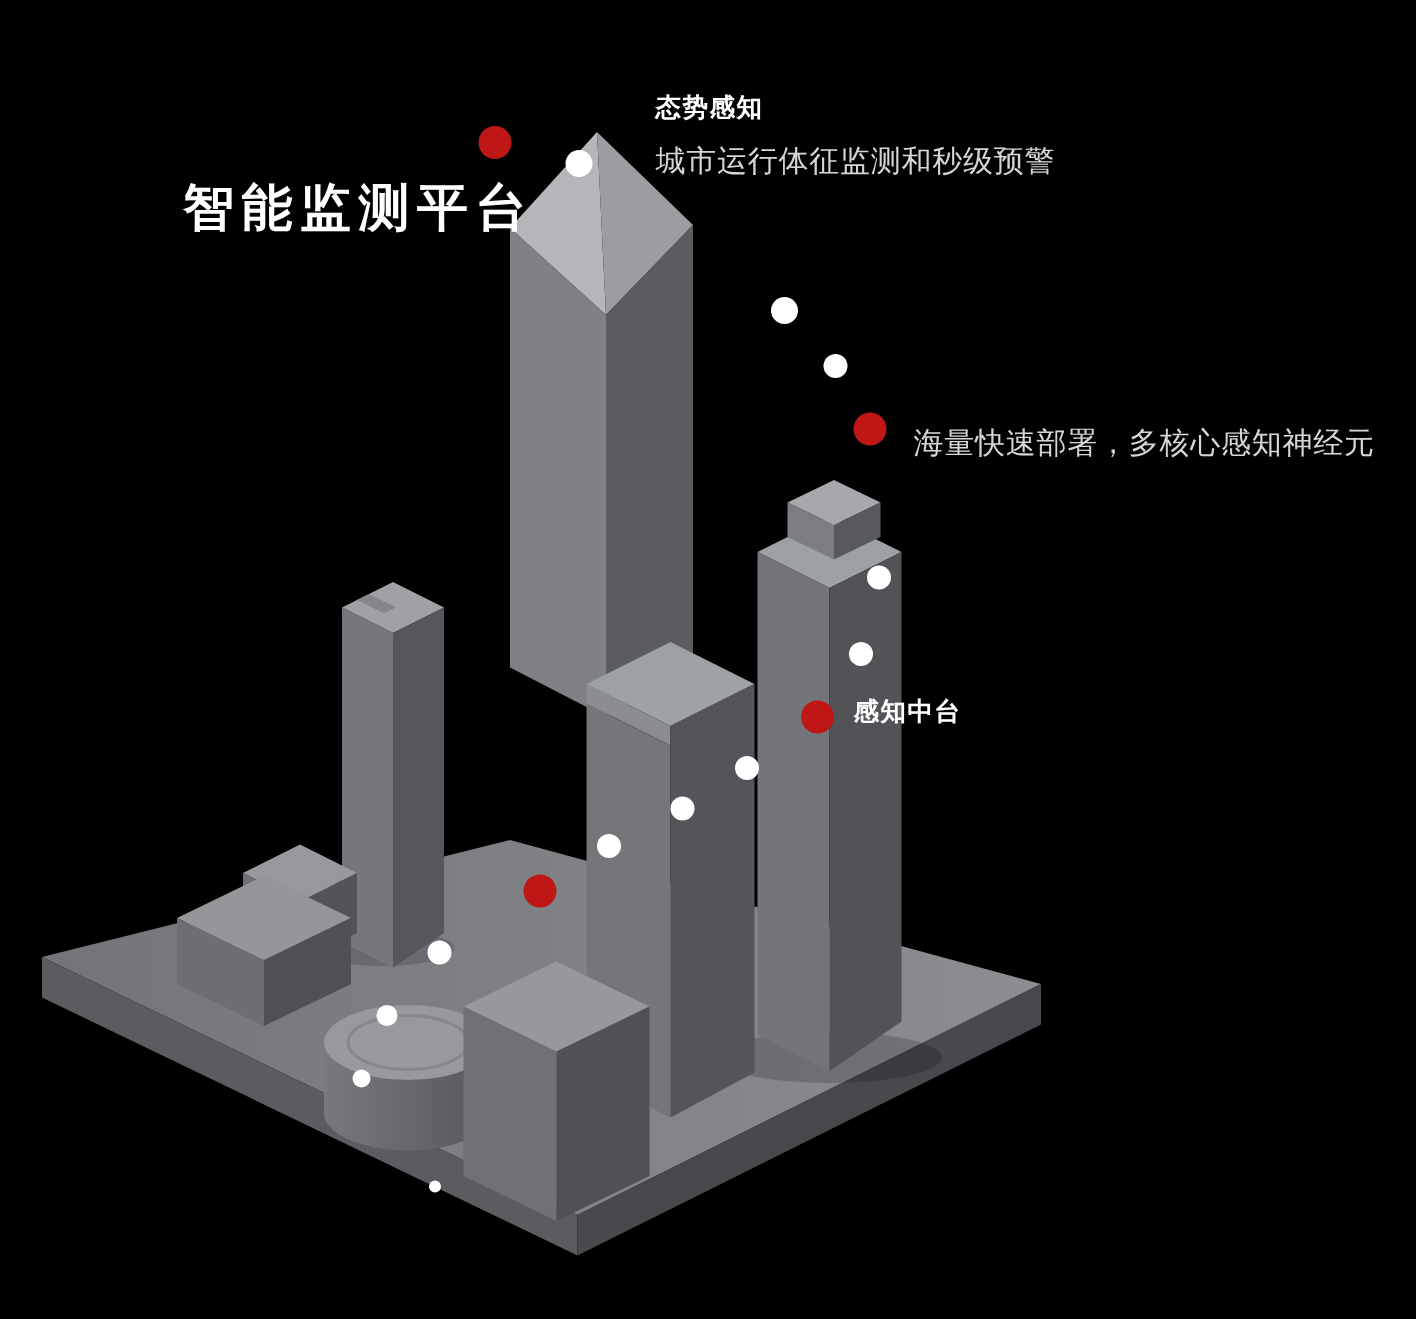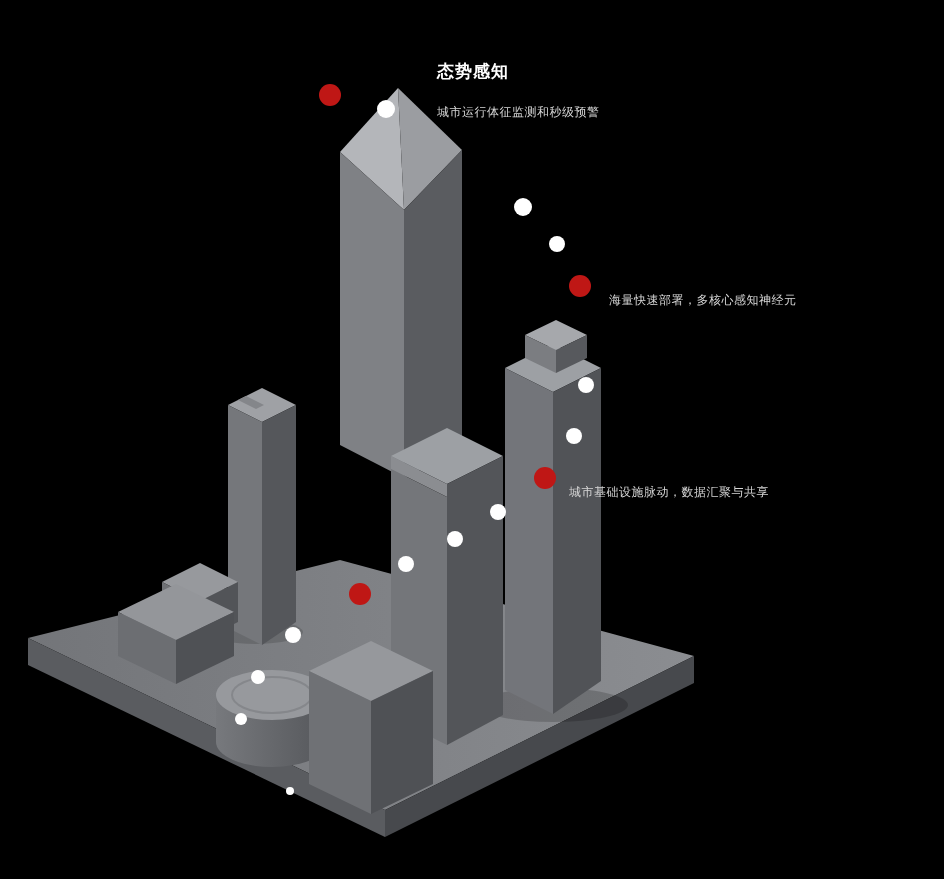--- a/index.html
+++ b/index.html
@@ -18,21 +18,21 @@
     position:absolute;left:122px;top:116px;
     font-size:34px;font-weight:bold;letter-spacing:5px;
     color:var(--text,#ffffff);white-space:nowrap;
   }
   .callout{position:absolute;white-space:nowrap;}
   .callout-label{
     font-size:17px;font-weight:bold;letter-spacing:1px;
     color:var(--text,#ffffff);
   }
   .callout-desc{
-    margin-top:21px;font-size:12px;letter-spacing:0.5px;
+    margin-top:11px;font-size:20px;letter-spacing:0.5px;
     color:var(--subtext,#d6d6d6);font-weight:400;
   }
 </style>
 </head>
 <body>
 
 <div class="stage">
 
   <svg class="scene" width="944" height="879" viewBox="0 0 944 879" aria-hidden="true">
     <defs>
@@ -123,28 +123,29 @@
     </g>
 
     <g>
       <circle class="red-dot" cx="330" cy="95" r="11"></circle>
       <circle class="red-dot" cx="580" cy="286" r="11"></circle>
       <circle class="red-dot" cx="545" cy="478" r="11"></circle>
       <circle class="red-dot" cx="360" cy="594" r="11"></circle>
     </g>
   </svg>
 
+  <div class="page-title">智能监测平台</div>
 
   <div class="callout" style="left:437px;top:60px">
     <div class="callout-label">态势感知</div>
     <div class="callout-desc">城市运行体征监测和秒级预警</div>
   </div>
 
   <div class="callout" style="left:609px;top:271px">
     <div class="callout-desc">海量快速部署，多核心感知神经元</div>
   </div>
 
   <div class="callout" style="left:569px;top:463px">
-    <div class="callout-desc">城市基础设施脉动，数据汇聚与共享</div>
+    <div class="callout-label">感知中台</div>
   </div>
 
 
 </div>
 
 </body></html>

